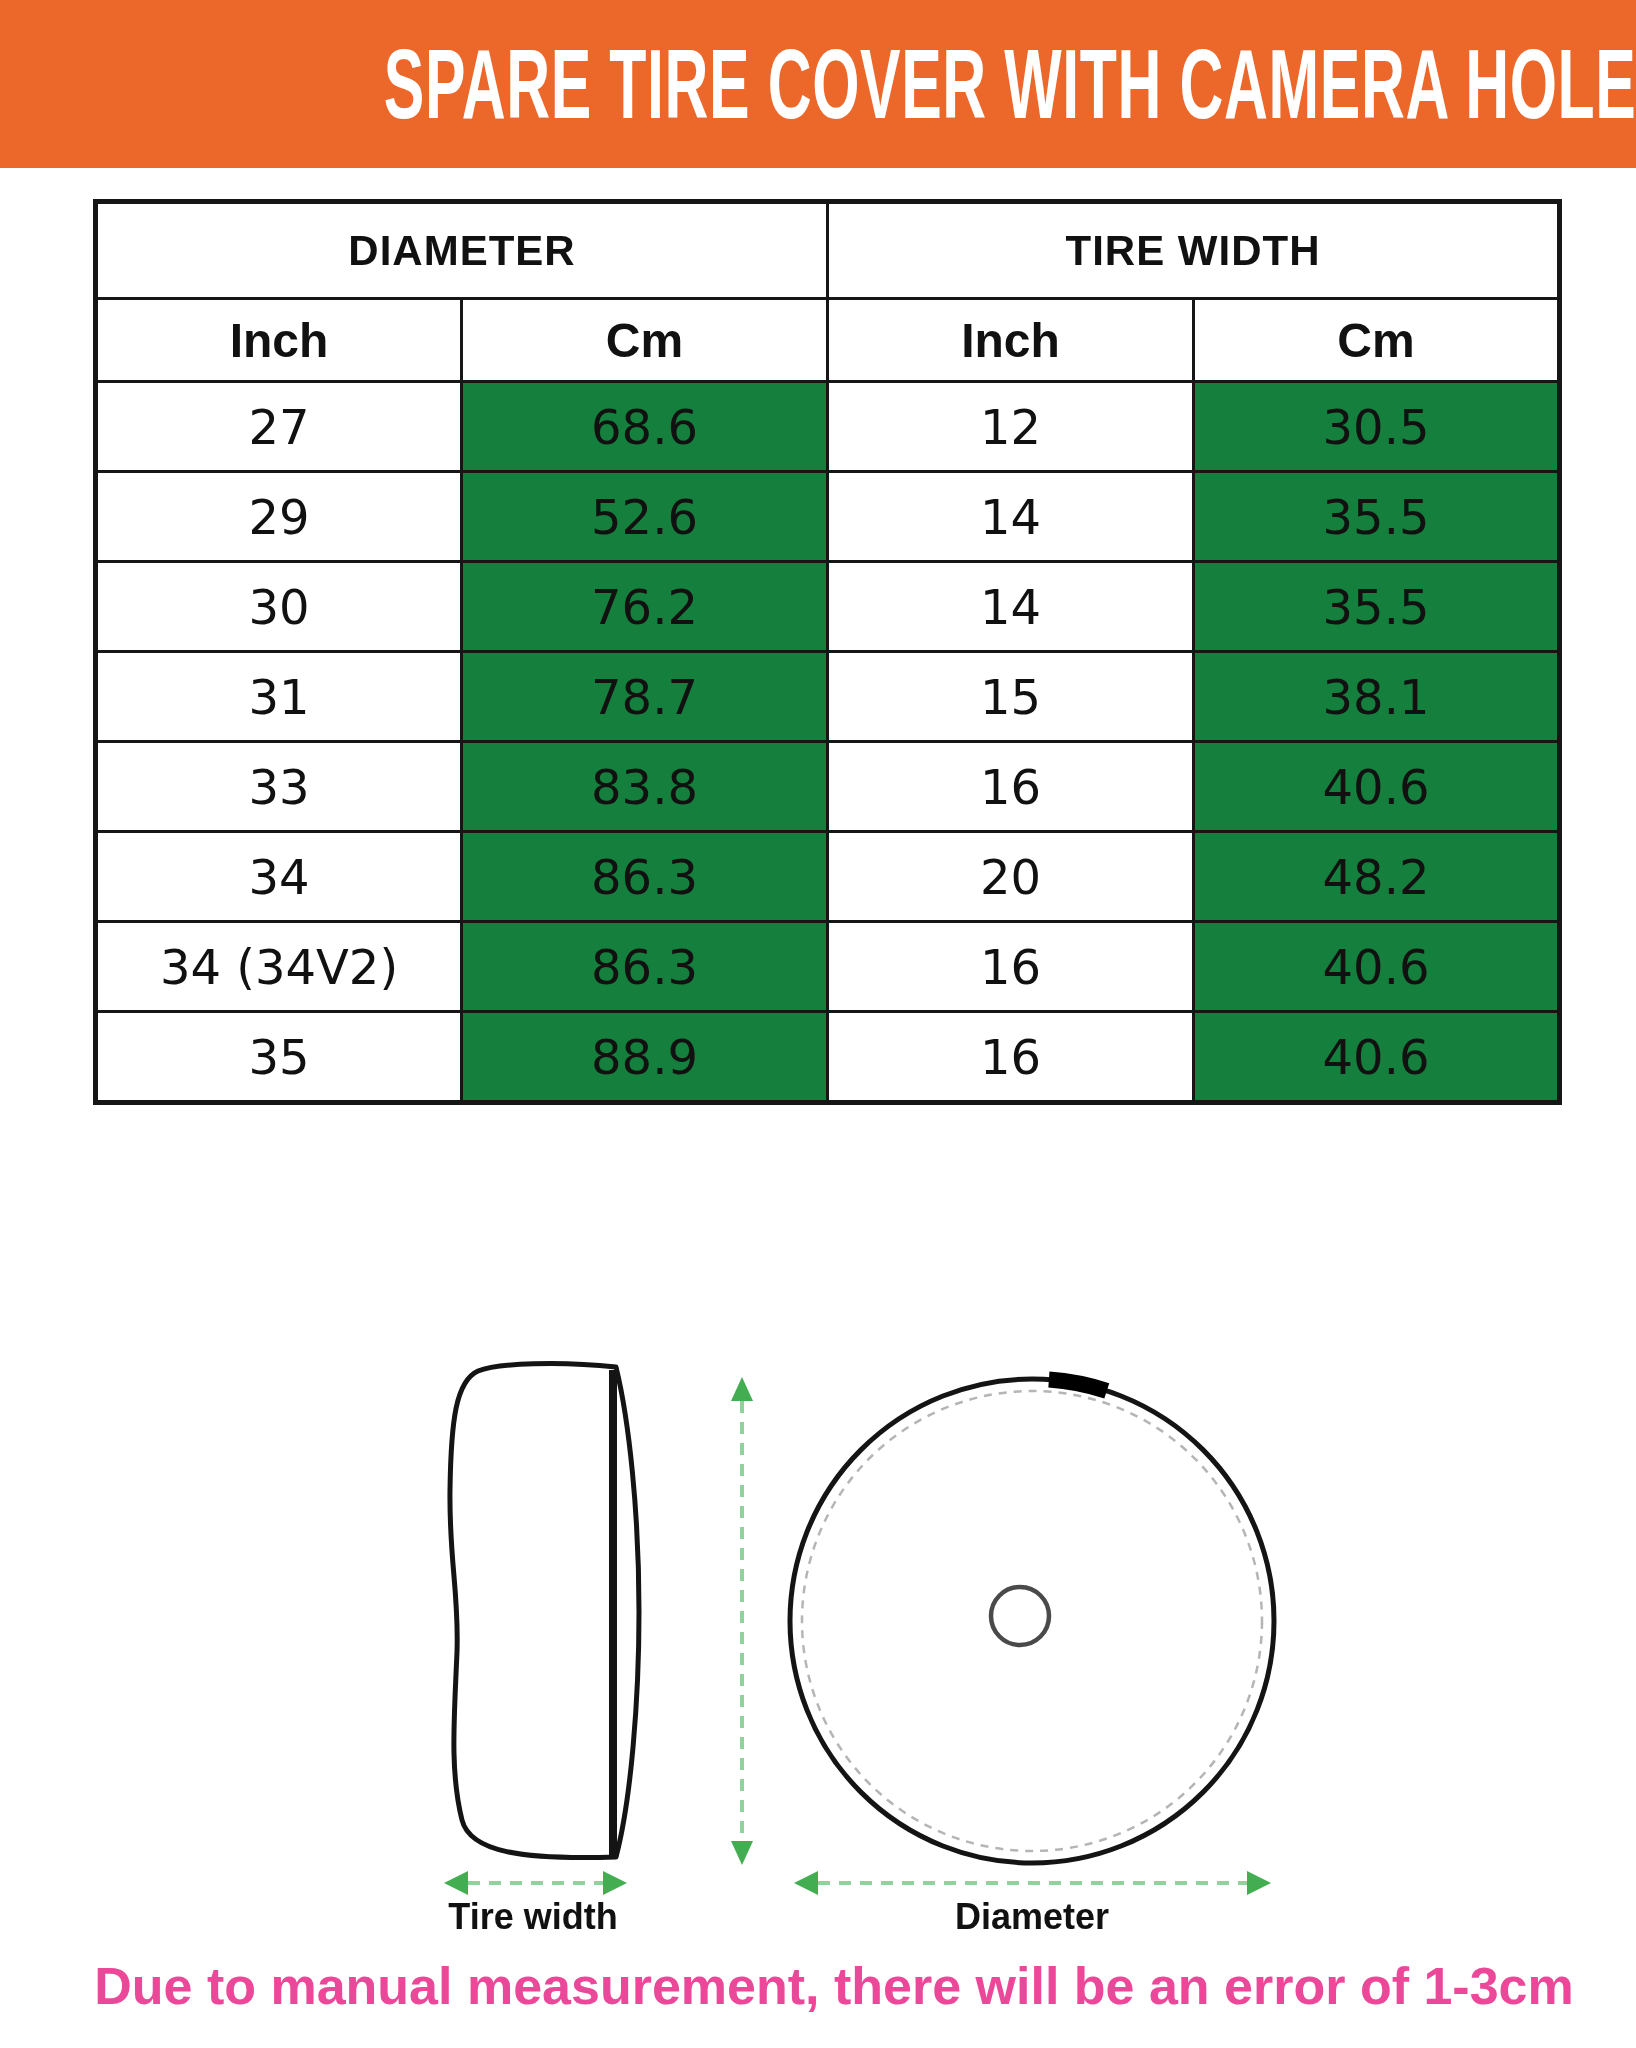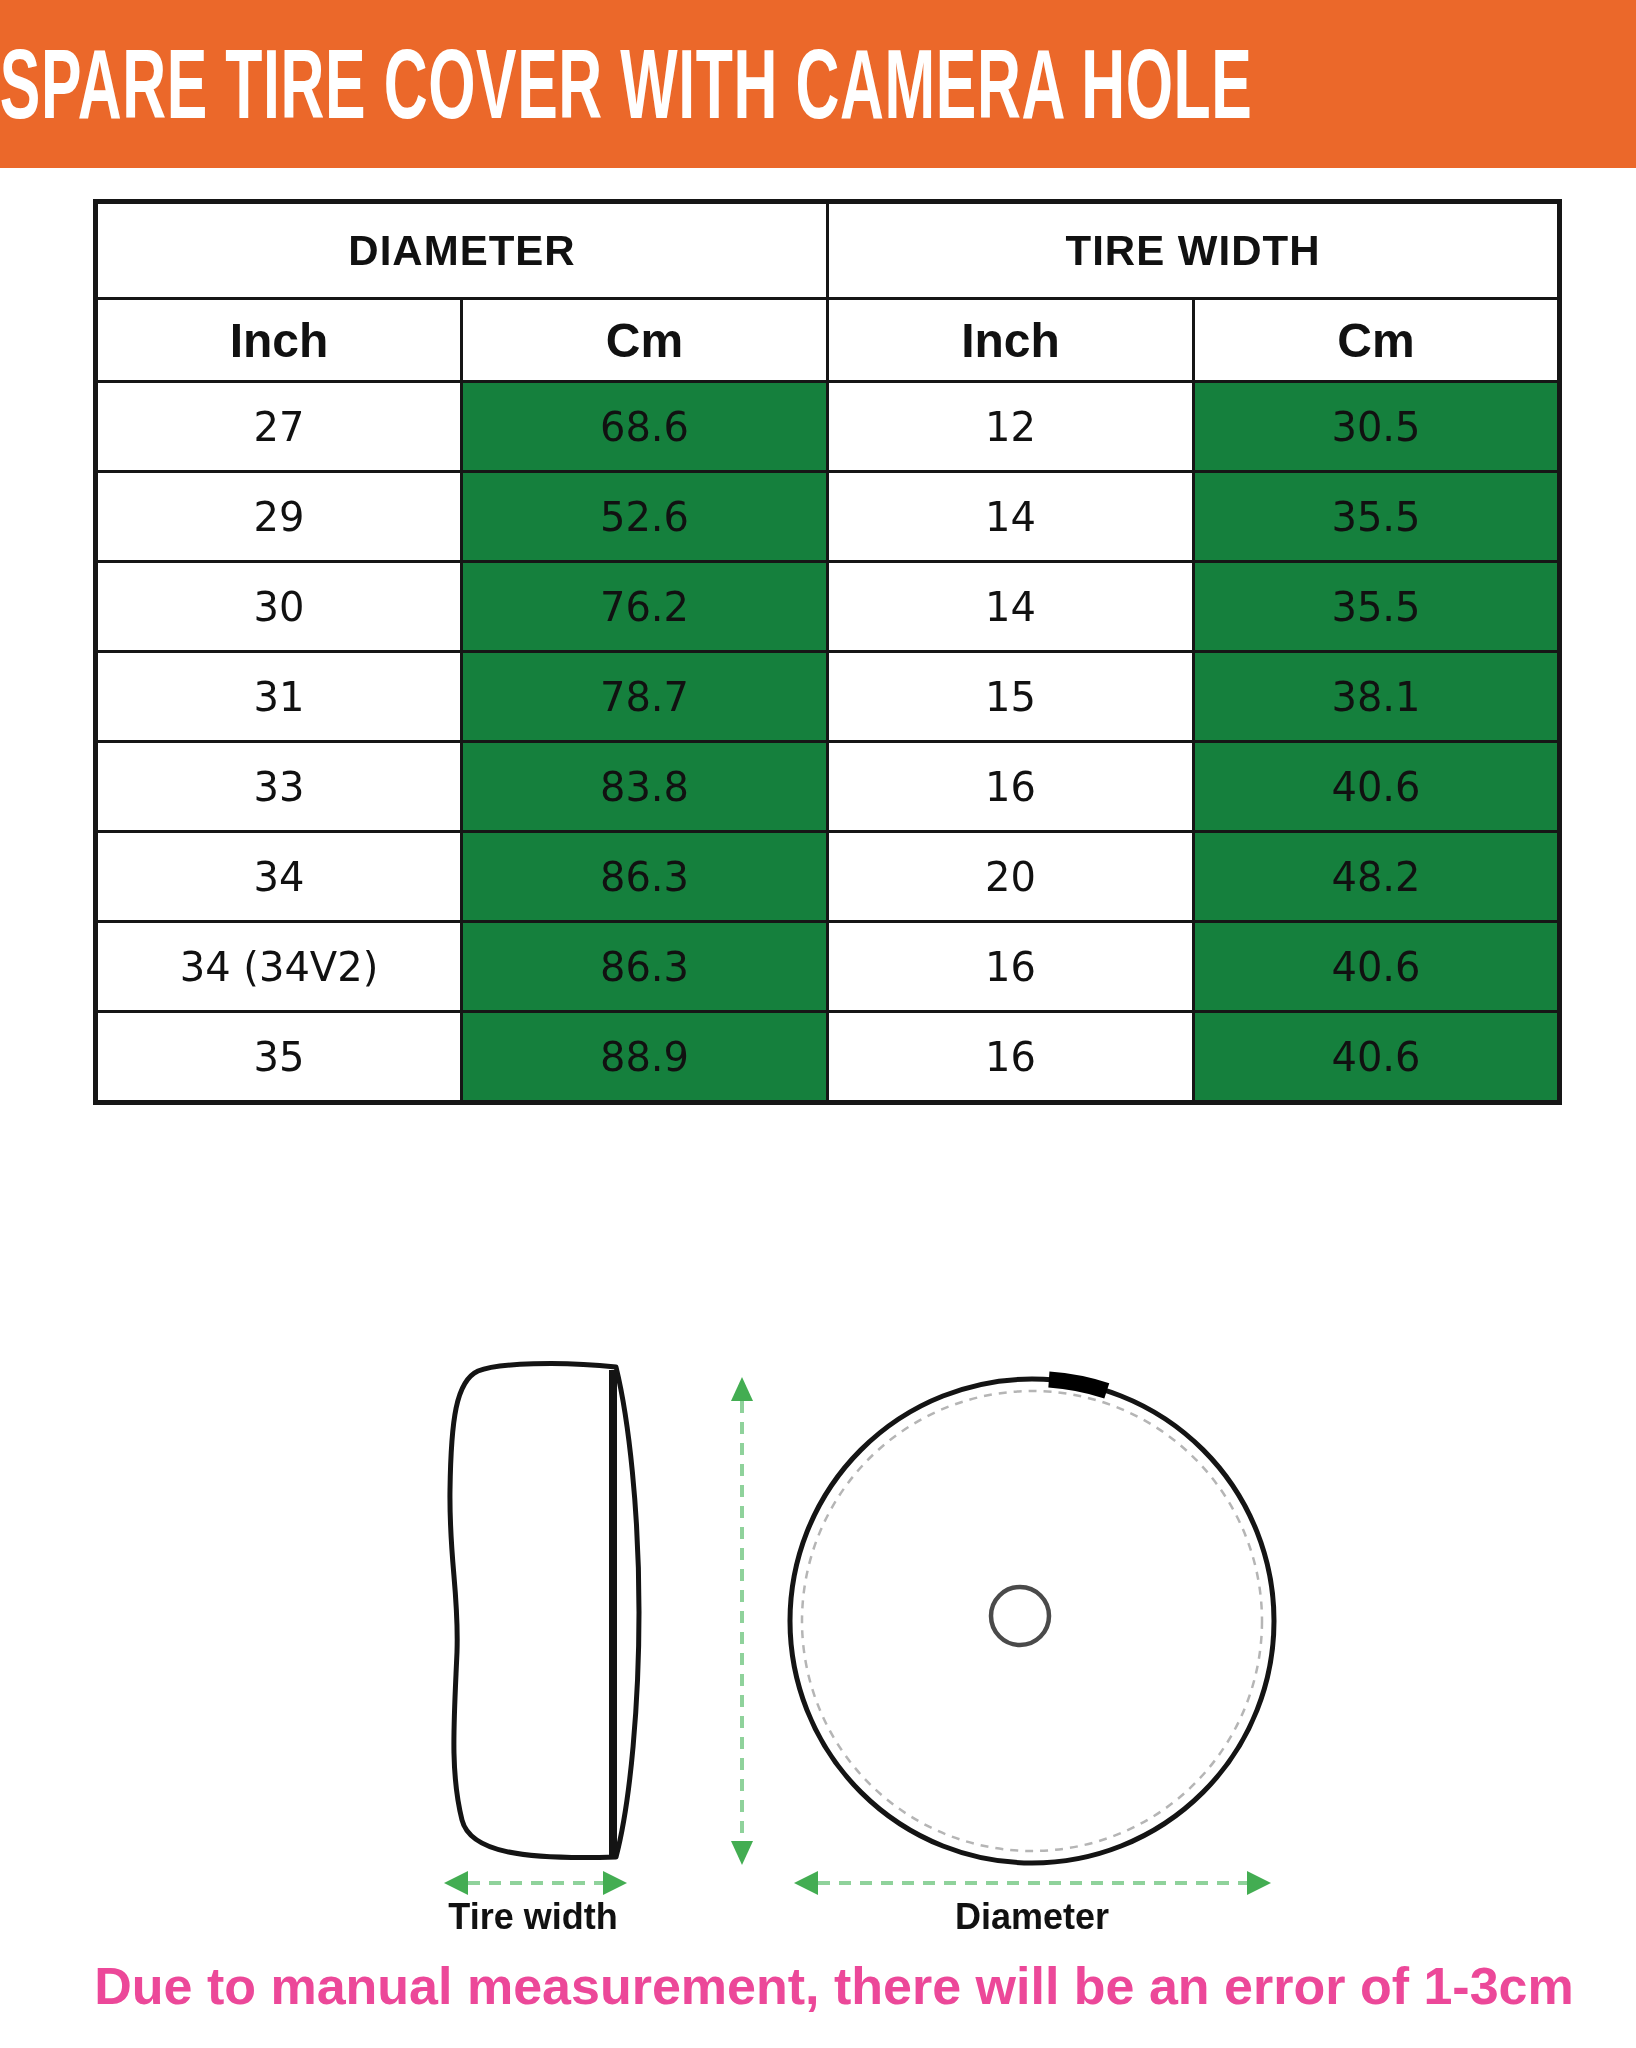--- a/index.html
+++ b/index.html
@@ -1,33 +1,33 @@
 <!DOCTYPE html>
 <html><head>
 <meta charset="utf-8">
 <style>
   html,body{margin:0;padding:0;}
   body{width:1636px;height:2048px;background:#ffffff;position:relative;
        font-family:"Liberation Sans",sans-serif;overflow:hidden;}
 
   
   .banner{position:absolute;left:0;top:0;width:1636px;height:168px;
-          background:#EB682A;display:flex;align-items:center;justify-content:flex-end;}
+          background:#EB682A;display:flex;align-items:center;justify-content:flex-start;}
   .banner-title{color:#ffffff;font-size:98px;font-weight:700;white-space:nowrap;
           letter-spacing:1px;transform:scaleX(0.62);transform-origin:center center;}
 
   
   table.size-table{position:absolute;left:93px;top:199px;width:1469px;
           border-collapse:collapse;table-layout:fixed;
           border:5px solid #161616;}
   .size-table th,.size-table td{border:3px solid #161616;text-align:center;
           vertical-align:middle;padding:0;color:#111111;}
   .size-table th.group{height:93px;font-size:42px;font-weight:700;letter-spacing:1px;background:#ffffff;}
   .size-table th.colhead{height:80px;font-size:48px;font-weight:700;background:#ffffff;}
-  .size-table td{height:87px;font-size:40px;font-weight:400;
+  .size-table td{height:87px;font-size:48px;font-weight:400;
           font-family:"DejaVu Sans","Liberation Sans",sans-serif;}
   .size-table .shade{background:#15803d;}
 
   
   .diagram-svg{position:absolute;left:0;top:1340px;width:1636px;height:640px;}
   .diagram-label{position:absolute;font-size:36px;font-weight:700;color:#111111;
           text-align:center;font-family:"Liberation Sans",sans-serif;}
   #tire-width-label{left:408px;width:250px;top:1896px;}
   #diameter-label{left:882px;width:300px;top:1896px;}
 

